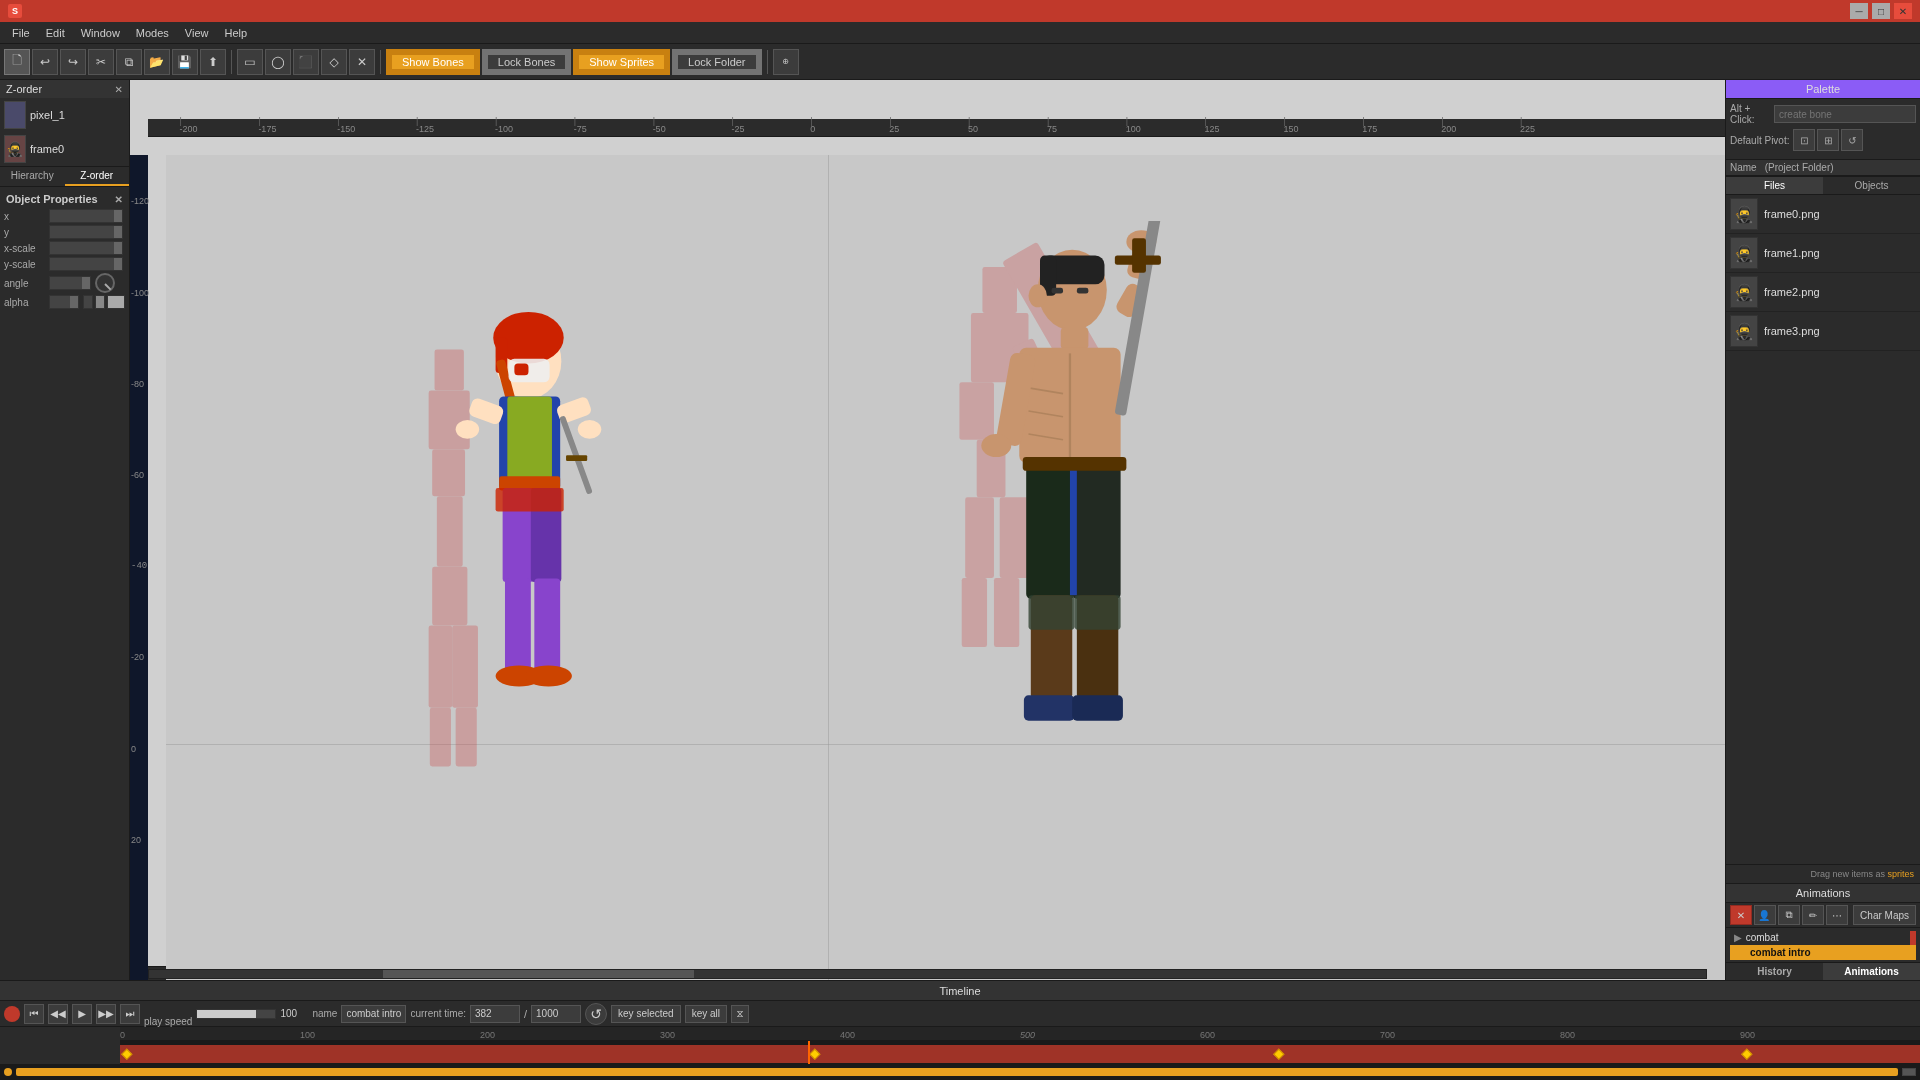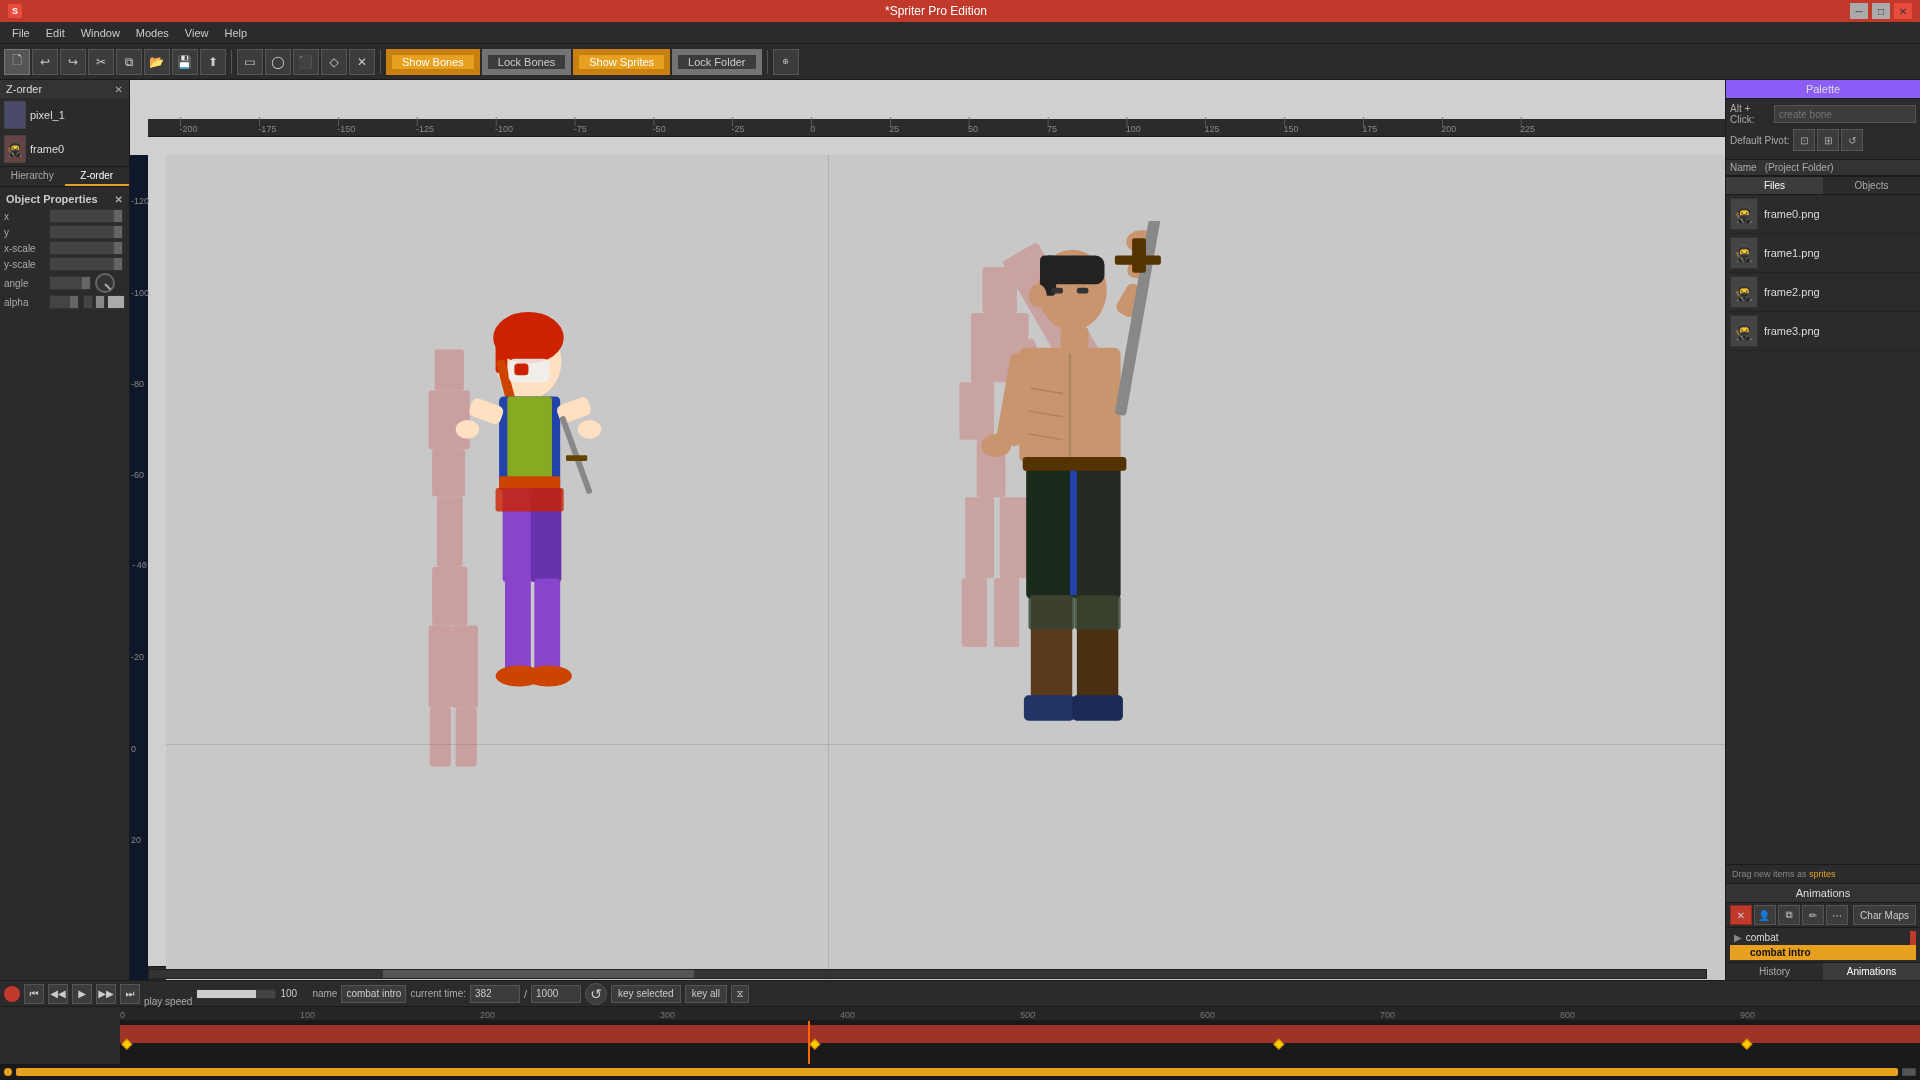--- a/index.html
+++ b/index.html
@@ -67,36 +67,36 @@
     #palette-header { background: #8b5cf6; padding: 3px 6px; font-size: 11px; text-align: center; border-bottom: 1px solid #1a1a1a; }
     #palette-controls { padding: 4px; border-bottom: 1px solid #1a1a1a; }
     .palette-ctrl-row { display: flex; align-items: center; gap: 4px; margin-bottom: 4px; font-size: 10px; color: #aaa; }
     .palette-ctrl-row input[type=text] { flex: 1; height: 18px; background: #3c3c3c; border: 1px solid #555; color: #ccc; padding: 2px 4px; font-size: 10px; }
     .palette-pivot-btns { display: flex; gap: 2px; }
     .pivot-btn { width: 22px; height: 22px; background: #3c3c3c; border: 1px solid #555; cursor: pointer; display: flex; align-items: center; justify-content: center; font-size: 10px; color: #aaa; }
     #palette-col-header { display: flex; padding: 2px 4px; background: #333; border-bottom: 1px solid #1a1a1a; font-size: 10px; color: #aaa; gap: 8px; }
     .sprite-list { flex: 1; overflow-y: auto; }
     .sprite-item { display: flex; align-items: center; padding: 3px 4px; gap: 6px; cursor: pointer; border-bottom: 1px solid #222; }
     .sprite-preview { width: 28px; height: 32px; background: #444; border: 1px solid #333; display: flex; align-items: center; justify-content: center; overflow: hidden; }
-    .drag-hint { padding: 4px 6px; font-size: 9px; color: #888; border-top: 1px solid #1a1a1a; }
+    .drag-hint { padding: 4px 6px; font-size: 9px; color: #888; border-top: 1px solid #1a1a1a; text-align: right; }
     #files-objects-tabs { display: flex; border-bottom: 1px solid #1a1a1a; border-top: 1px solid #1a1a1a; }
     #files-objects-tabs .fotab { flex: 1; padding: 3px; text-align: center; cursor: pointer; font-size: 10px; color: #aaa; }
     #files-objects-tabs .fotab.active { color: #fff; background: #3c3c3c; }
     #anim-section { flex: 0 0 auto; border-top: 1px solid #1a1a1a; }
     #anim-header { padding: 3px 6px; font-size: 11px; text-align: center; background: #333; border-bottom: 1px solid #1a1a1a; }
     #anim-toolbar { display: flex; gap: 2px; padding: 2px 4px; background: #2b2b2b; border-bottom: 1px solid #1a1a1a; align-items: center; }
     .anim-tool-btn { width: 22px; height: 20px; background: #3c3c3c; border: 1px solid #555; cursor: pointer; font-size: 10px; color: #ccc; display: flex; align-items: center; justify-content: center; }
     .char-maps-btn { padding: 0 6px; height: 20px; background: #3c3c3c; border: 1px solid #555; cursor: pointer; font-size: 10px; color: #ccc; margin-left: auto; }
     .anim-group { padding: 2px 4px; }
     .anim-group-item { display: flex; align-items: center; gap: 4px; padding: 2px 4px; cursor: pointer; font-size: 10px; }
     .anim-group-item .anim-expand { color: #888; }
     .anim-sub-item { padding: 2px 4px 2px 20px; cursor: pointer; font-size: 10px; background: #e8a020; color: #111; font-weight: bold; }
     .anim-indicator { width: 6px; height: 14px; background: #c0392b; position: absolute; right: 0; }
     #history-anim-tabs { display: flex; border-top: 1px solid #1a1a1a; }
-    #history-anim-tabs .hatab { flex: 1; padding: 3px; text-align: center; cursor: pointer; font-size: 10px; color: #aaa; }
+    #history-anim-tabs .hatab { flex: 1; padding: 3px; text-align: center; cursor: pointer; font-size: 10px; color: #aaa; font-weight: bold; }
     #history-anim-tabs .hatab.active { color: #fff; background: #3c3c3c; }
 
     
     #timeline-section { height: 100px; background: #2b2b2b; border-top: 1px solid #1a1a1a; display: flex; flex-direction: column; }
     #timeline-header { height: 20px; background: #333; display: flex; align-items: center; justify-content: center; font-size: 11px; border-bottom: 1px solid #1a1a1a; }
     #timeline-controls { height: 26px; background: #2b2b2b; display: flex; align-items: center; padding: 0 4px; gap: 4px; border-bottom: 1px solid #1a1a1a; }
     .tl-btn { width: 20px; height: 20px; background: #3c3c3c; border: 1px solid #555; cursor: pointer; font-size: 10px; color: #ccc; display: flex; align-items: center; justify-content: center; }
     .tl-record-btn { background: #c0392b; border-color: #922b21; width: 16px; height: 16px; border-radius: 50%; }
     .tl-speed-label { color: #aaa; font-size: 10px; margin-top: 16px; }
     .tl-speed-bar { width: 80px; height: 10px; background: #444; border: 1px solid #333; position: relative; }
@@ -130,21 +130,20 @@
 
     .small-x-btn { cursor: pointer; color: #aaa; font-size: 10px; }
   </style>
 </head>
 <body>
 
 <div id="titlebar">
   <div style="display:flex;align-items:center;gap:4px;">
     <div style="width:14px;height:14px;background:#e74c3c;border-radius:2px;display:flex;align-items:center;justify-content:center;font-size:9px;color:white;font-weight:bold;">S</div>
   </div>
-  <div class="title">*Spriter Pro Edition</div>
   <div class="window-controls">
     <button class="win-btn">─</button>
     <button class="win-btn">□</button>
     <button class="win-btn close">✕</button>
   </div>
 </div>
 
 <div id="menubar">
   <span>File</span>
   <span>Edit</span>
@@ -508,20 +507,23 @@
 
     <div id="history-anim-tabs">
       <div class="hatab">History</div>
       <div class="hatab active">Animations</div>
     </div>
   </div>
 
 </div>
 
 <div id="timeline-section">
+  <div id="timeline-header">
+    <span>Timeline</span>
+  </div>
 
   <div id="timeline-controls">
     <div class="tl-record-btn"></div>
     <button class="tl-btn">⏮</button>
     <button class="tl-btn">◀◀</button>
     <button class="tl-btn">▶</button>
     <button class="tl-btn">▶▶</button>
     <button class="tl-btn">⏭</button>
     <span class="tl-speed-label">play speed</span>
     <div class="tl-speed-bar">

